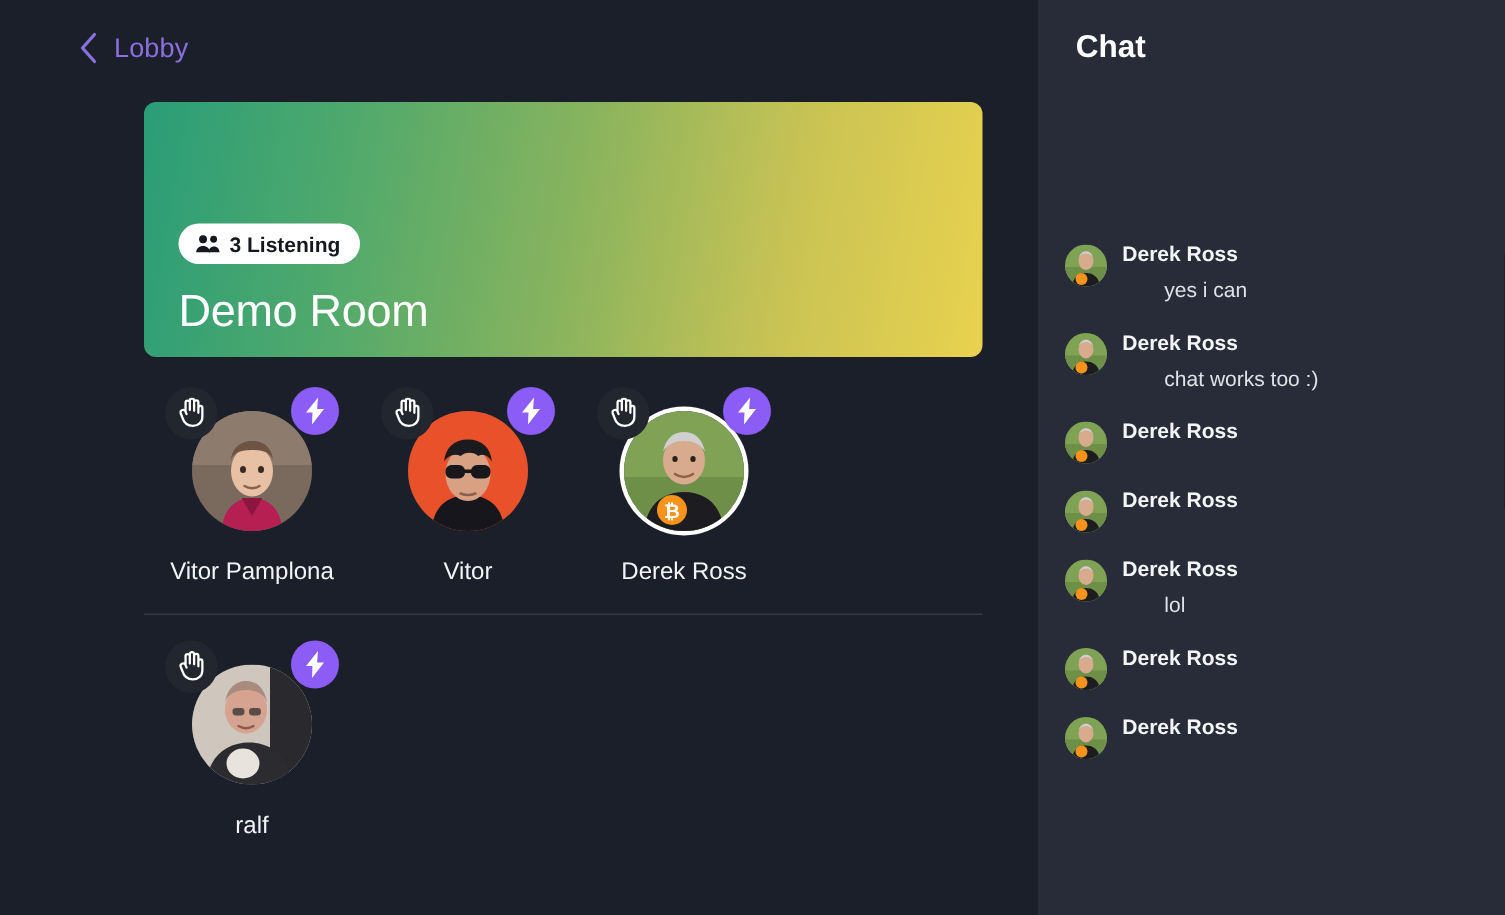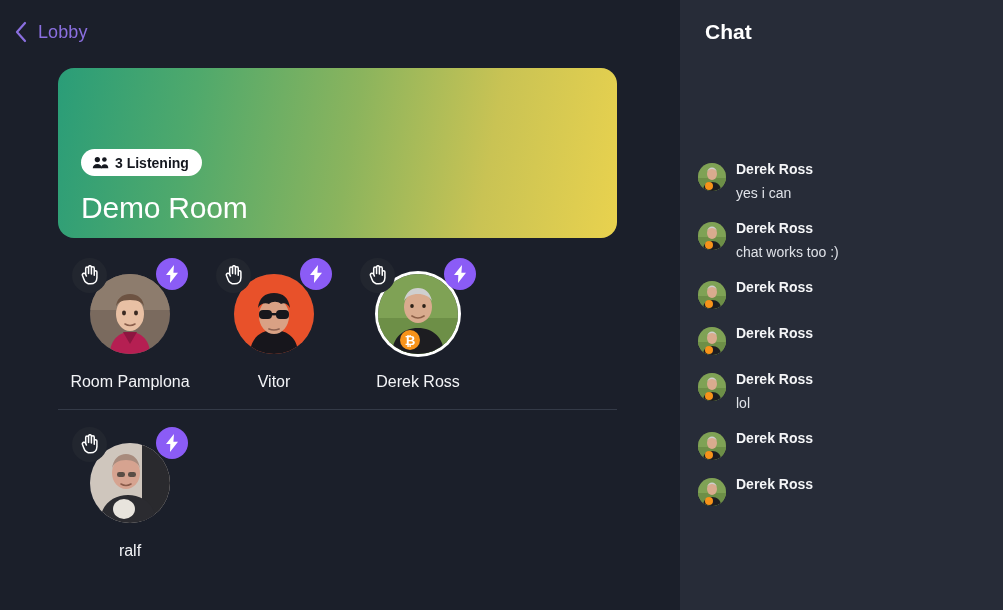--- a/index.html
+++ b/index.html
@@ -24,20 +24,21 @@
     display: flex;
   }
 
   
   .main-col {
     width: 680px;
     height: 610px;
     background: #1b1f2a;
     position: relative;
     overflow: hidden;
+    margin-left: 38px;
   }
 
   .topbar {
     height: 64px;
     display: flex;
     align-items: center;
     padding-left: 14px;
   }
 
   .back-link {
@@ -60,21 +61,21 @@
     letter-spacing: 0.1px;
   }
 
   
   .room-card {
     position: absolute;
     left: 58px;
     top: 68px;
     width: 559px;
     height: 170px;
-    border-radius: 16px;
+    border-radius: 8px;
     background: linear-gradient(100deg, #2a9d78 0%, #4fa96c 24%, #8bb45d 52%, #c9c354 76%, #e9d24e 100%);
     overflow: hidden;
   }
 
   .listening-pill {
     position: absolute;
     left: 23px;
     top: 81px;
     height: 27px;
     background: #ffffff;
@@ -250,20 +251,21 @@
     color: #f4f5f7;
     line-height: 18px;
   }
 
   .chat-text {
     font-size: 14px;
     color: #dfe2e8;
     line-height: 21px;
     margin-top: 5px;
     word-wrap: break-word;
+    margin-left: 28px;
   }
 </style>
 </head>
 <body>
 
 <div id="app">
 
   <div class="main-col">
 
     <div class="topbar">
@@ -313,21 +315,21 @@
               <path d="M20 80c0-14 9-22 20-22s20 8 20 22z" fill="#b51f52"></path>
               <path d="M33 58h14l-7 12z" fill="#8d1640"></path>
               <ellipse cx="40" cy="40" rx="14" ry="17" fill="#e8c0a4"></ellipse>
               <path d="M26 34c0-9 6-14 14-14s14 5 14 14c0-5-5-8-14-8s-14 3-14 8z" fill="#6d5342"></path>
               <ellipse cx="34" cy="39" rx="2" ry="2.4" fill="#3a2a22"></ellipse>
               <ellipse cx="46" cy="39" rx="2" ry="2.4" fill="#3a2a22"></ellipse>
               <path d="M35 50q5 3 10 0" stroke="#8a5f4c" stroke-width="1.6" fill="none" stroke-linecap="round"></path>
             </svg>
           </div>
         </div>
-        <div class="speaker-name">Room Pamplona</div>
+        <div class="speaker-name">Vitor Pamplona</div>
       </div>
 
       <div class="speaker">
         <div class="avatar-wrap">
           <div class="hand-badge">
             <svg viewBox="0 0 20 22" fill="none" xmlns="http://www.w3.org/2000/svg">
               <path d="M6 9.5V3.6a1.5 1.5 0 1 1 3 0v5.2m0-5.2V2.2a1.5 1.5 0 1 1 3 0v7.1m0-5.9a1.5 1.5 0 1 1 3 0v7.3m0-3.4a1.4 1.4 0 0 1 2.8 0v6.1c0 3.9-2.9 6.4-6.6 6.4-3.7 0-6.2-2-7.2-5.2L2.6 11c-.4-1.1.2-2 1.2-2.3 1-.3 1.8.2 2.2 1.1l.7 1.8" stroke="#ffffff" stroke-width="1.6" stroke-linecap="round" stroke-linejoin="round"></path>
             </svg>
           </div>
           <div class="bolt-badge">

